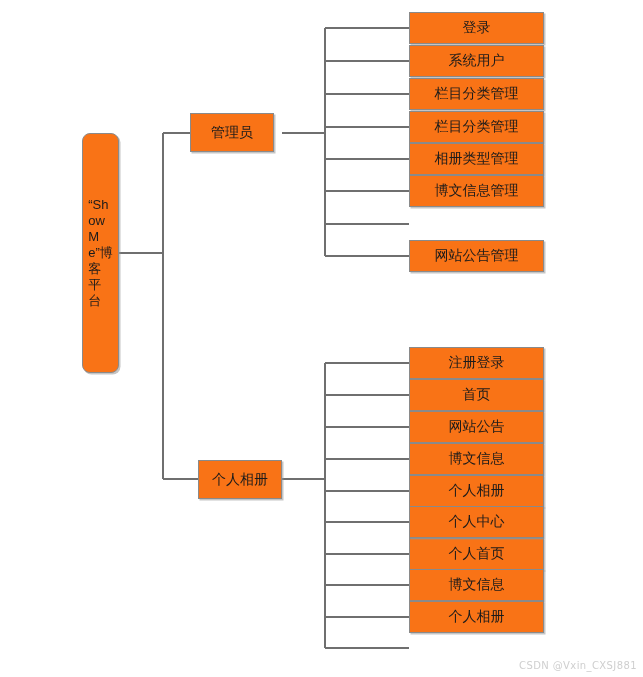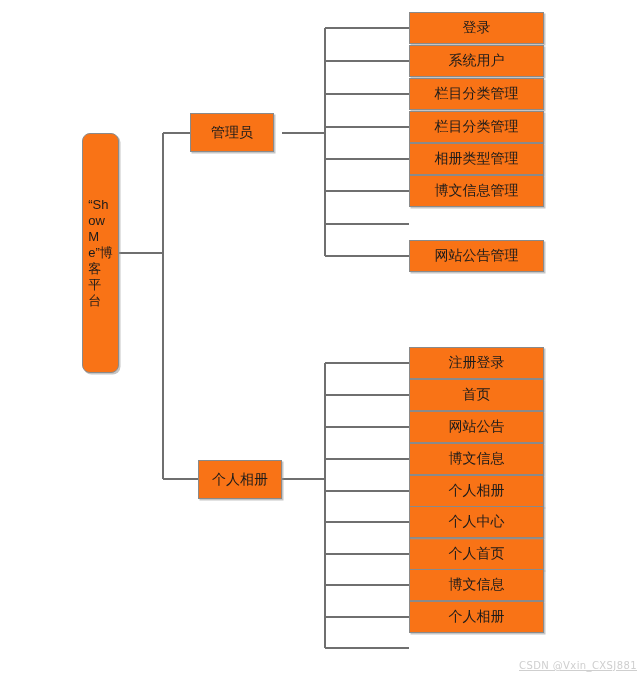--- a/index.html
+++ b/index.html
@@ -54,21 +54,20 @@
   }
 
   .watermark{
     position:absolute;
     right:6px;bottom:6px;
     font-size:10px;
     color:#cfcfcf;
     letter-spacing:.4px;
     white-space:nowrap;
     font-family:"DejaVu Sans",sans-serif;
-    text-decoration:underline;
   }
 </style>
 </head>
 <body>
 
 <div id="diagram">
 
   <svg class="wires" viewBox="0 0 643 677" xmlns="http://www.w3.org/2000/svg">
     <g stroke="#6f6f6f" stroke-width="1.2" fill="none" shape-rendering="crispEdges">
 

